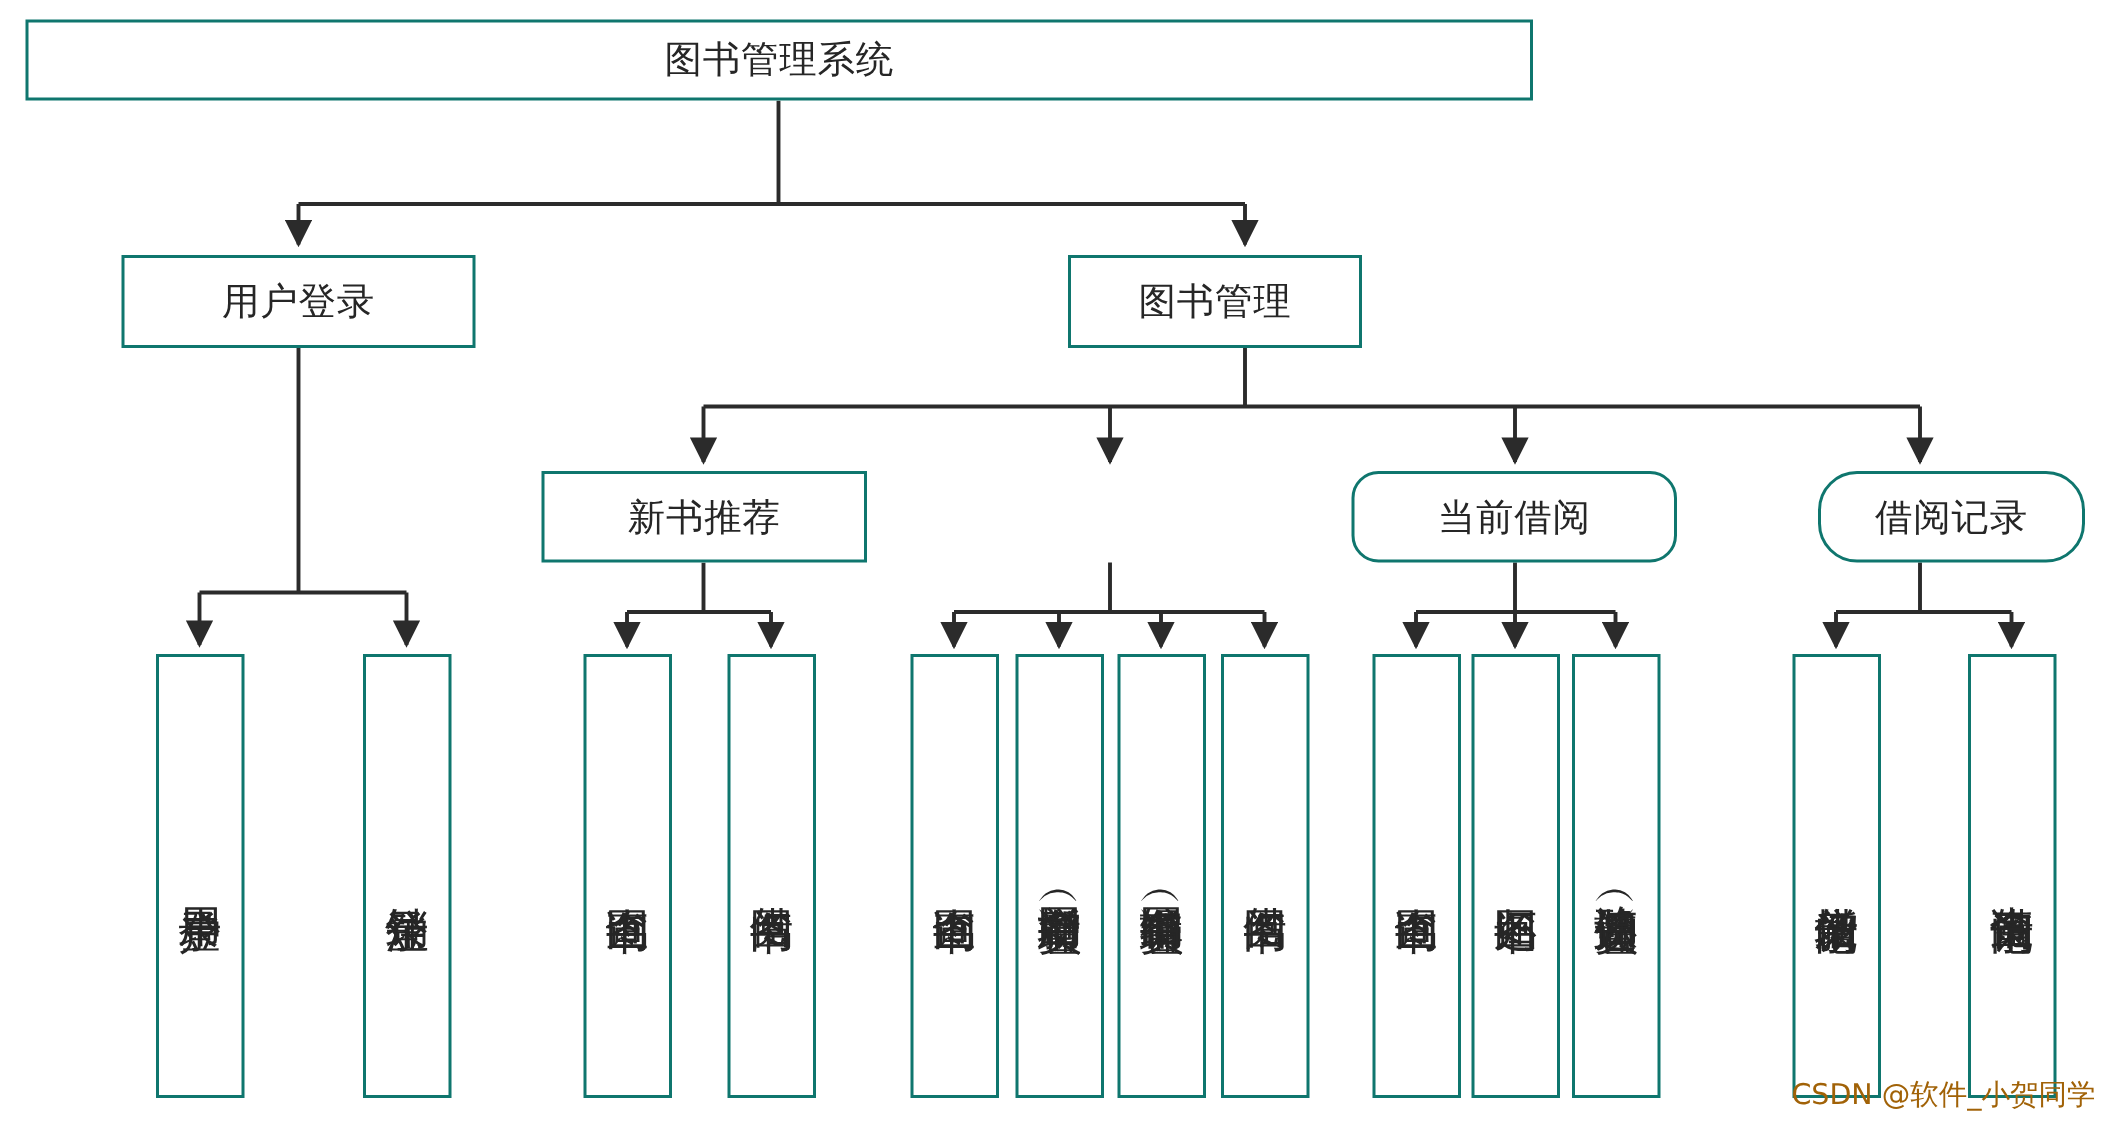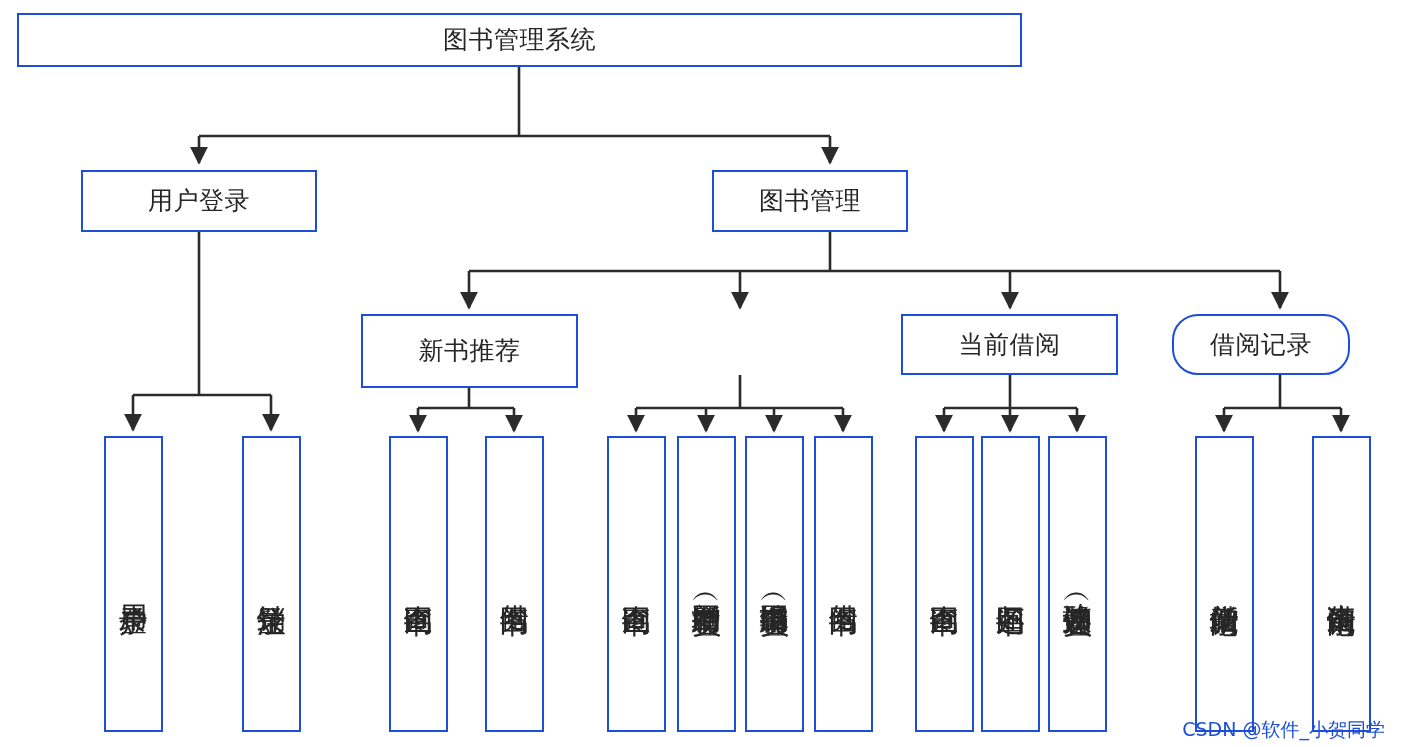--- a/index.html
+++ b/index.html
@@ -23,21 +23,21 @@
     left: 0;
     top: 0;
     width: 1405px;
     height: 747px;
     pointer-events: none;
   }
   .node {
     position: absolute;
     box-sizing: border-box;
     background: #ffffff;
-    border: 2px solid #1d4ed8;
+    border: 2px solid #0f766e;
     display: flex;
     align-items: center;
     justify-content: center;
     color: #1a1a1a;
   }
   .node-label {
     display: block;
     text-align: center;
     line-height: 1.12;
     color: #262626;
@@ -56,24 +56,24 @@
   .node.vertical .node-label {
     writing-mode: vertical-rl;
     text-orientation: upright;
     font-size: 29px;
     line-height: 1.06;
     letter-spacing: 1px;
     max-height: 100%;
   }
   #watermark {
     position: absolute;
-    right: 20px;
+    right: 8px;
     bottom: 4px;
     font-size: 19px;
-    color: #1d4ed8;
+    color: #a16207;
     font-family: "DejaVu Sans", "Liberation Sans", sans-serif;
     white-space: nowrap;
     user-select: none;
   }
 </style>
 </head>
 <body>
 
 <div id="diagram-root">
 
@@ -131,27 +131,27 @@
     <span class="node-label">图书管理系统</span>
   </div>
 
   <div class="node horizontal" style="left:81px; top:170px; width:236px; height:62px;">
     <span class="node-label">用户登录</span>
   </div>
   <div class="node horizontal" style="left:712px; top:170px; width:196px; height:62px;">
     <span class="node-label">图书管理</span>
   </div>
 
-  <div class="node horizontal" style="left:361px; top:314px; width:217px; height:74px;">
+  <div class="node horizontal" style="left:361px; top:314px; width:217px; height:61px;">
     <span class="node-label">新书推荐</span>
   </div>
-  <div class="node horizontal" style="left:901px; top:314px; width:217px; height:61px;">
+  <div class="node horizontal" style="left:901px; top:314px; width:217px; height:61px;border-radius:18px;">
     <span class="node-label">当前借阅</span>
   </div>
-  <div class="node horizontal" style="left:1172px; top:314px; width:178px; height:61px;border-radius:26px;">
+  <div class="node horizontal" style="left:1212px; top:314px; width:178px; height:61px;border-radius:26px;">
     <span class="node-label">借阅记录</span>
   </div>
 
   <div class="node vertical" style="left:104px; top:436px; width:59px; height:296px;">
     <span class="node-label">用户登录</span>
   </div>
   <div class="node vertical" style="left:242px; top:436px; width:59px; height:296px;">
     <span class="node-label">注销登录</span>
   </div>
 

